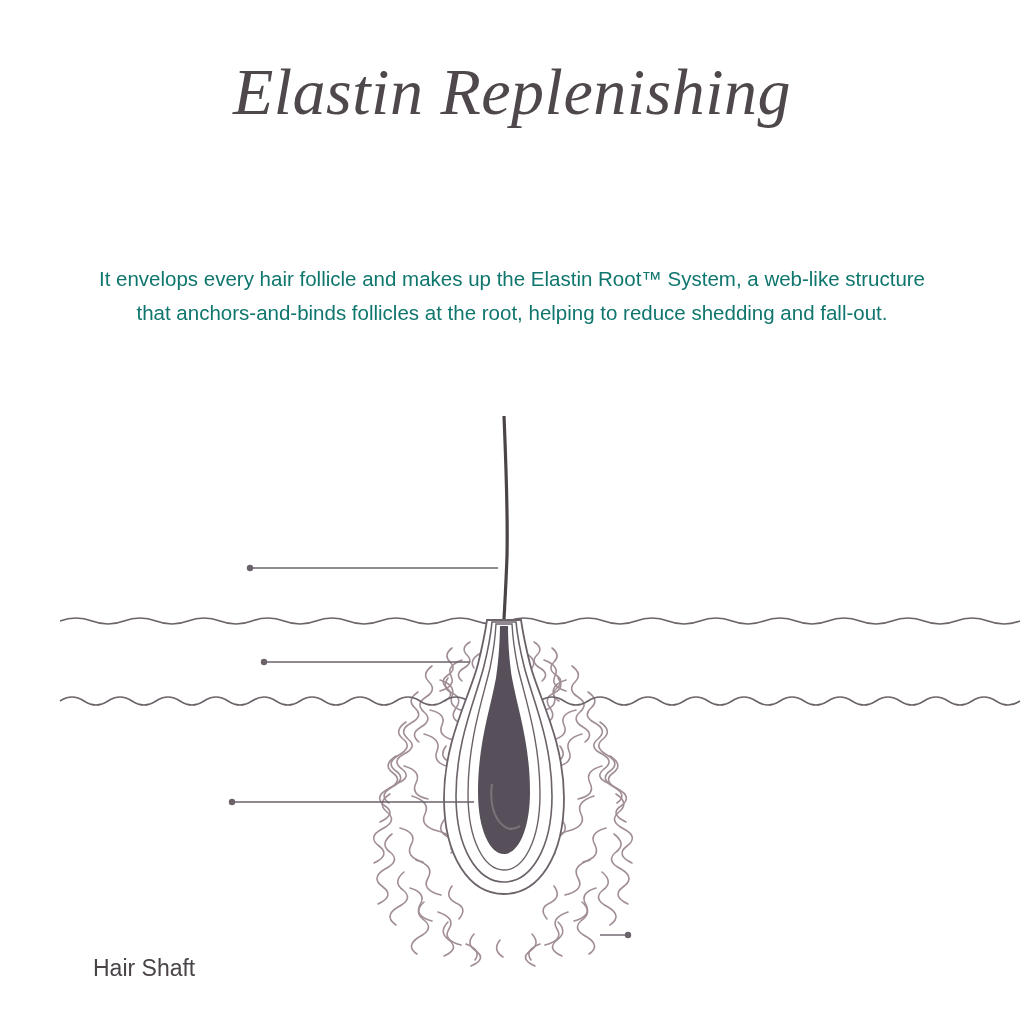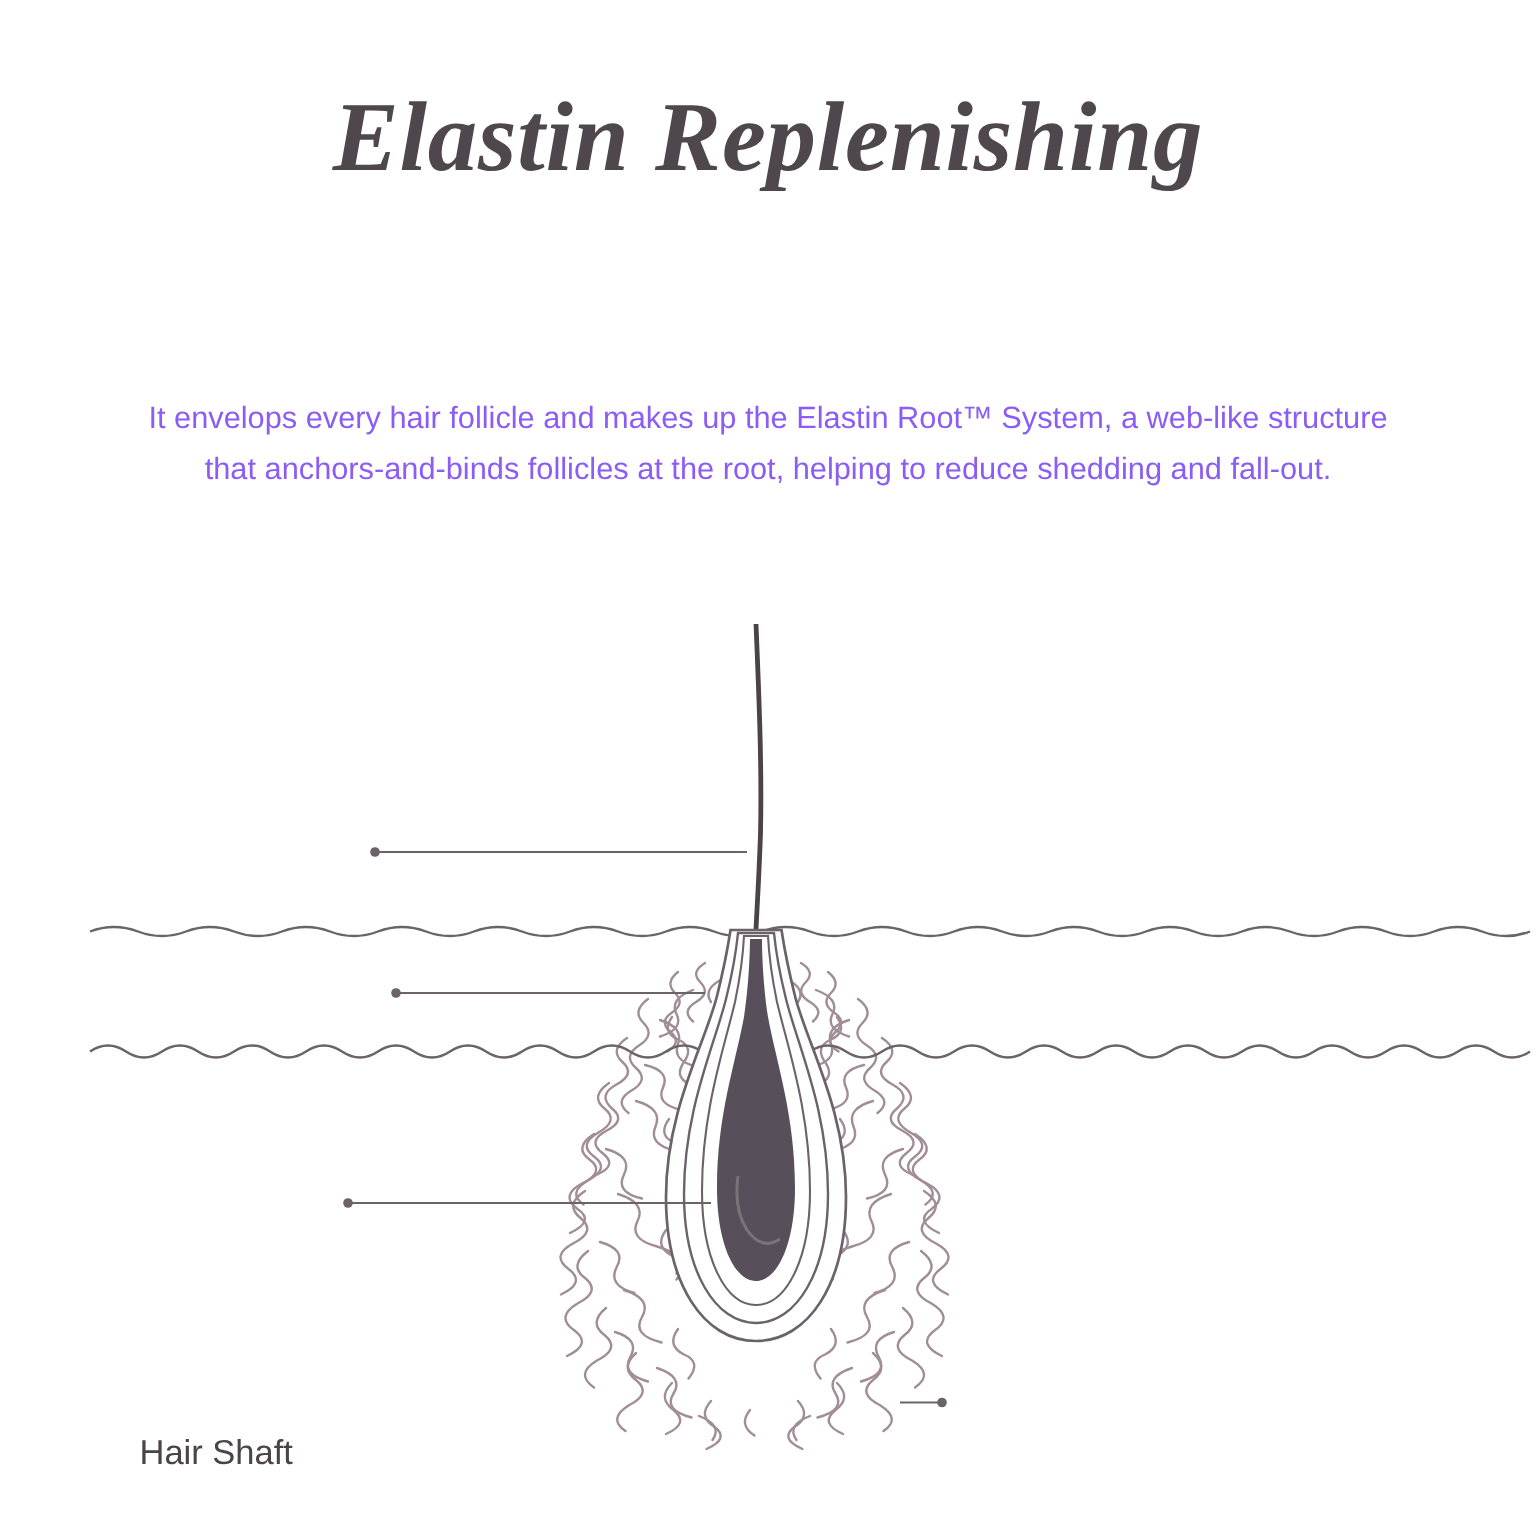--- a/index.html
+++ b/index.html
@@ -19,21 +19,21 @@
 
   
   .title {
     position: absolute;
     top: 54px;
     left: 0;
     width: 1024px;
     text-align: center;
     font-family: "Liberation Serif", serif;
     font-style: italic;
-    font-weight: 700;
+    font-weight: 400;
     font-size: 66px;
     letter-spacing: 0.5px;
     color: #4e474c;
   }
   .subtitle {
     position: absolute;
     top: 166px;
     left: 112px;
     width: 800px;
     text-align: center;
@@ -44,21 +44,21 @@
   }
   .body-copy {
     position: absolute;
     top: 262px;
     left: 92px;
     width: 840px;
     text-align: center;
     font-size: 20.5px;
     font-weight: 400;
     line-height: 1.68;
-    color: #8b5cf6;
+    color: #0f766e;
   }
 
   
   .diagram {
     position: absolute;
     top: 416px;
     left: 0;
     width: 864px;
     height: 624px;
   }

